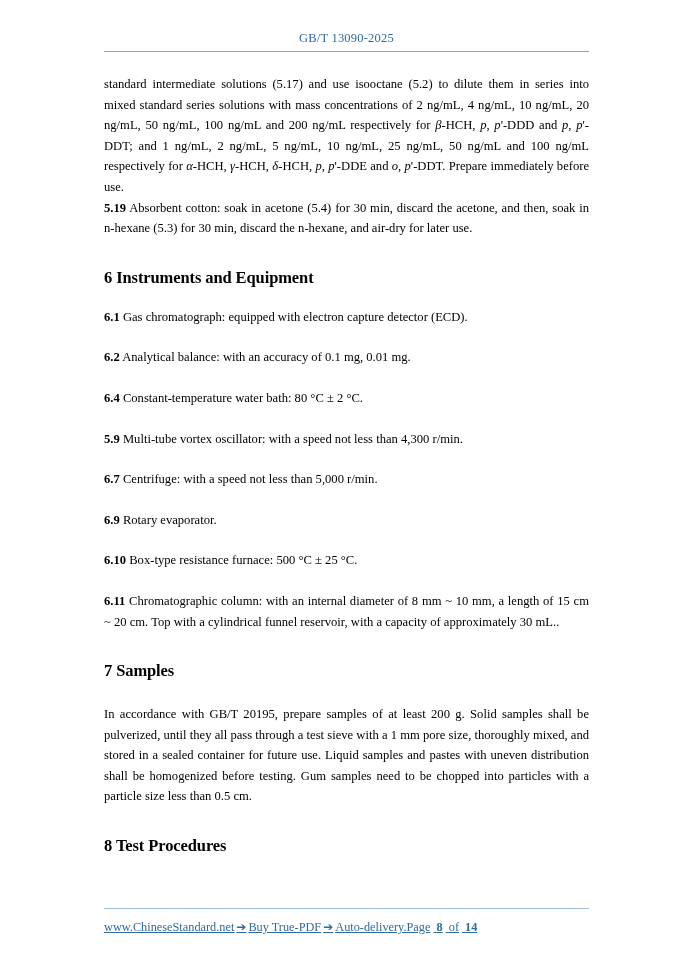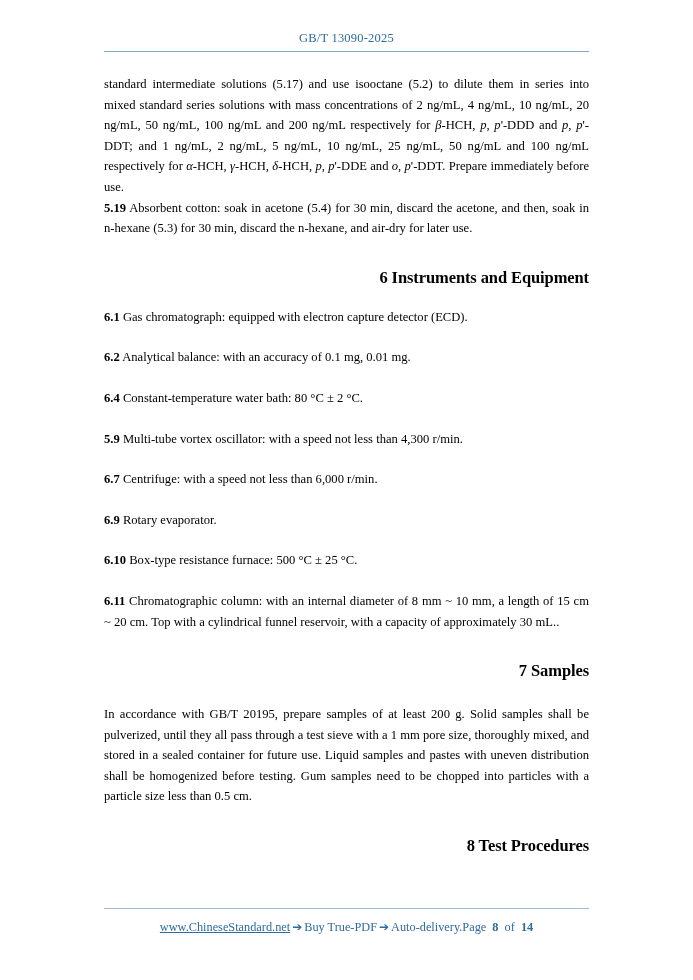--- a/index.html
+++ b/index.html
@@ -62,21 +62,20 @@
   }
 
   .para-gap-lg { margin-top: 18px; }
 
   h2.section {
     margin: 0;
     font-size: 16.5px;
     font-weight: bold;
     line-height: 22px;
     letter-spacing: -0.1px;
-    text-align: right;
   }
 
   .num { font-weight: bold; }
   i, .it { font-style: italic; }
 
   
   .itemlist { margin: 0; padding: 0; }
   .item {
     font-size: 12.6px;
     line-height: 20.6px;
@@ -93,25 +92,26 @@
     width: 485px;
   }
   .footer-rule {
     border-top: 1.1px solid #9fbdd4;
     width: 100%;
     height: 0;
   }
   .footer-row {
     margin-top: 10px;
     display: flex;
-    justify-content: center;
+    justify-content: flex-start;
     align-items: baseline;
     color: #2e6b9e;
     font-size: 12.3px;
     line-height: 16px;
+    text-decoration: underline;
   }
   .footer-left { white-space: nowrap; }
   .footer-url {
     color: #2e6b9e;
     text-decoration: underline;
   }
   .arrow {
     font-family: "DejaVu Sans", sans-serif;
     font-weight: bold;
     font-size: 12px;
@@ -137,21 +137,21 @@
 
     <p class="body para-gap-lg"><span class="num">5.19</span> <span>Absorbent cotton: soak in acetone (5.4) for 30 min, discard the acetone, and then, soak in n-hexane (5.3) for 30 min, discard the n-hexane, and air-dry for later use.</span></p>
 
     <h2 class="section" style="margin-top:28px;">6 Instruments and Equipment</h2>
 
     <div class="itemlist" id="section6-items" style="margin-top:18px;">
         <p class="item"><span class="num">6.1</span><span> Gas chromatograph: equipped with electron capture detector (ECD).</span></p>
         <p class="item"><span class="num">6.2</span><span> Analytical balance: with an accuracy of 0.1 mg, 0.01 mg.</span></p>
         <p class="item"><span class="num">6.4</span><span> Constant-temperature water bath: 80 °C ± 2 °C.</span></p>
         <p class="item"><span class="num">5.9</span><span> Multi-tube vortex oscillator: with a speed not less than 4,300 r/min.</span></p>
-        <p class="item"><span class="num">6.7</span><span> Centrifuge: with a speed not less than 6,000 r/min.</span></p>
+        <p class="item"><span class="num">6.7</span><span> Centrifuge: with a speed not less than 5,000 r/min.</span></p>
         <p class="item"><span class="num">6.9</span><span> Rotary evaporator.</span></p>
         <p class="item"><span class="num">6.10</span><span> Box-type resistance furnace: 500 °C ± 25 °C.</span></p>
         <p class="item"><span class="num">6.11</span><span> Chromatographic column: with an internal diameter of 8 mm ~ 10 mm, a length of 15 cm ~ 20 cm. Top with a cylindrical funnel reservoir, with a capacity of approximately 30 mL..</span></p>
       </div>
 
     <h2 class="section" style="margin-top:28px;">7 Samples</h2>
 
     <p class="body" style="margin-top:22px;">In accordance with GB/T 20195, prepare samples of at least 200 g. Solid samples shall be pulverized, until they all pass through a test sieve with a 1 mm pore size, thoroughly mixed, and stored in a sealed container for future use. Liquid samples and pastes with uneven distribution shall be homogenized before testing. Gum samples need to be chopped into particles with a particle size less than 0.5 cm.</p>
 
     <h2 class="section" style="margin-top:28px;">8 Test Procedures</h2>

